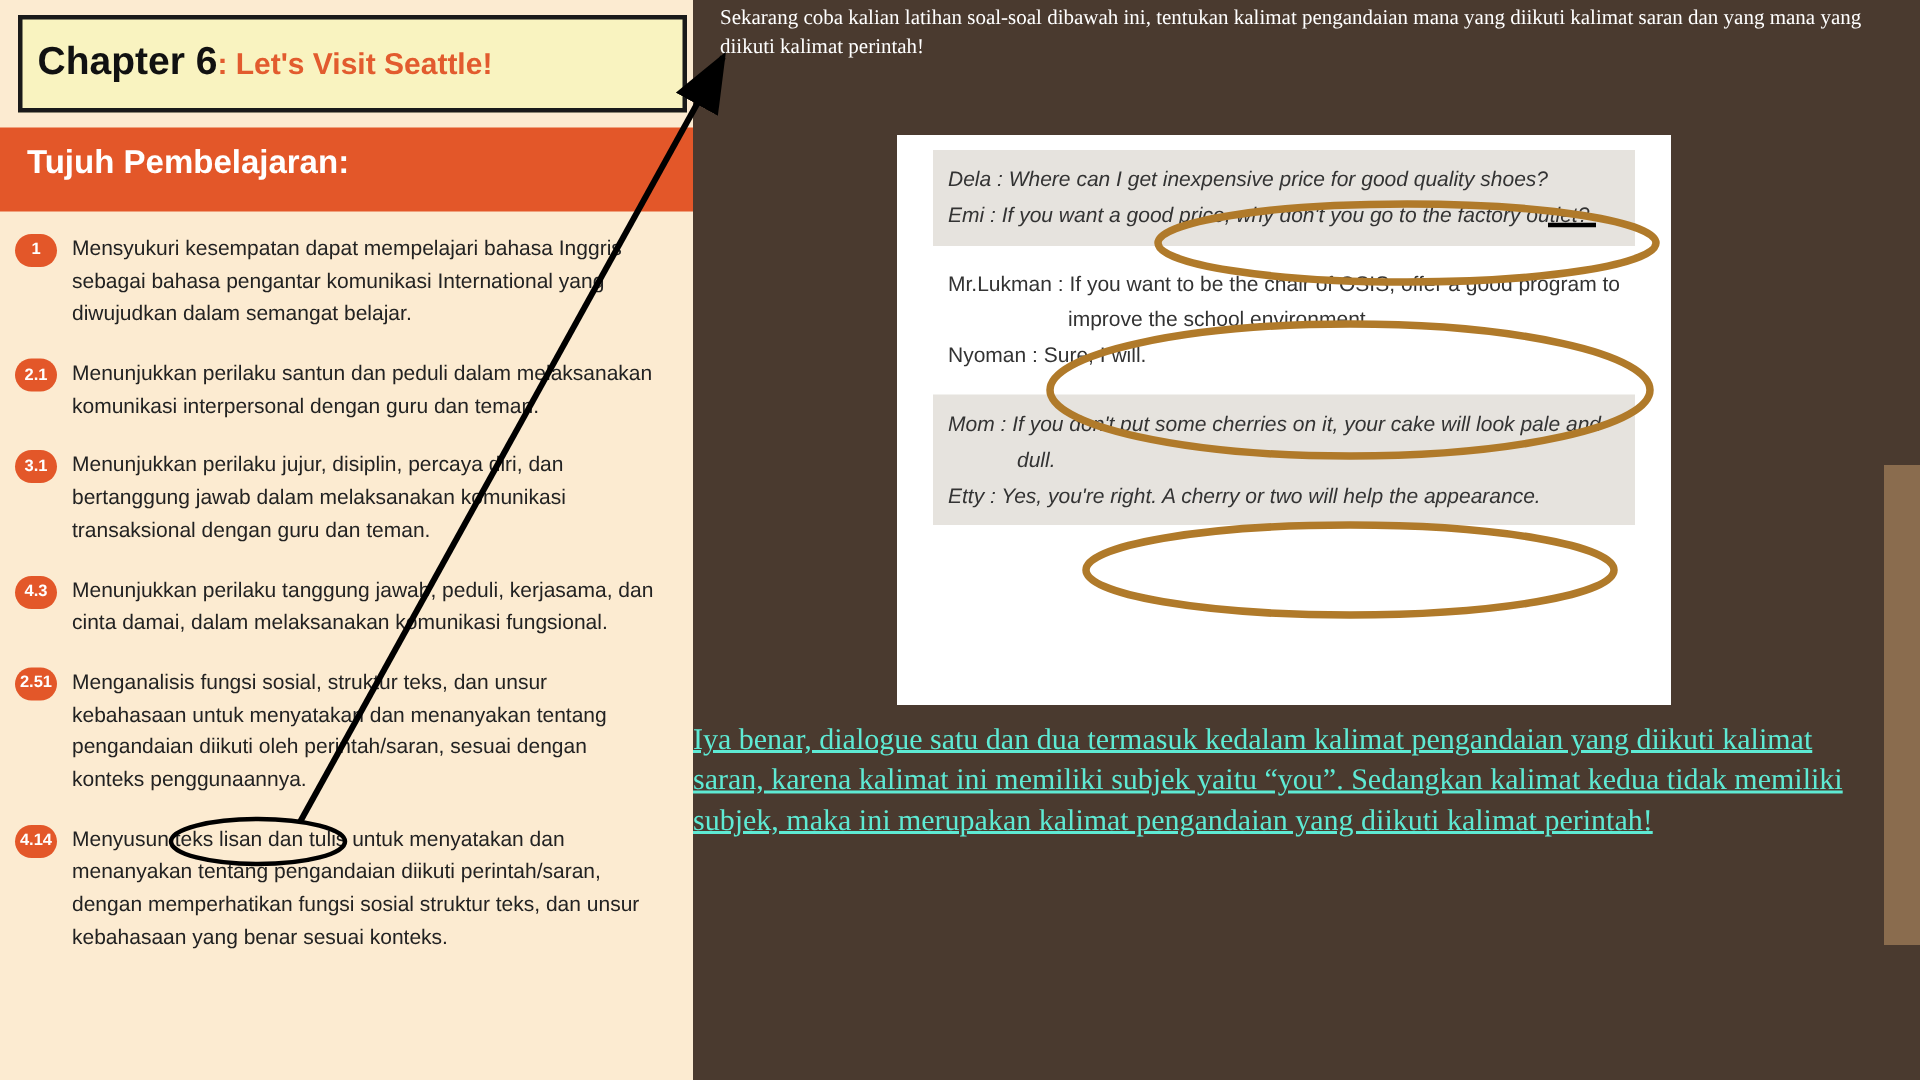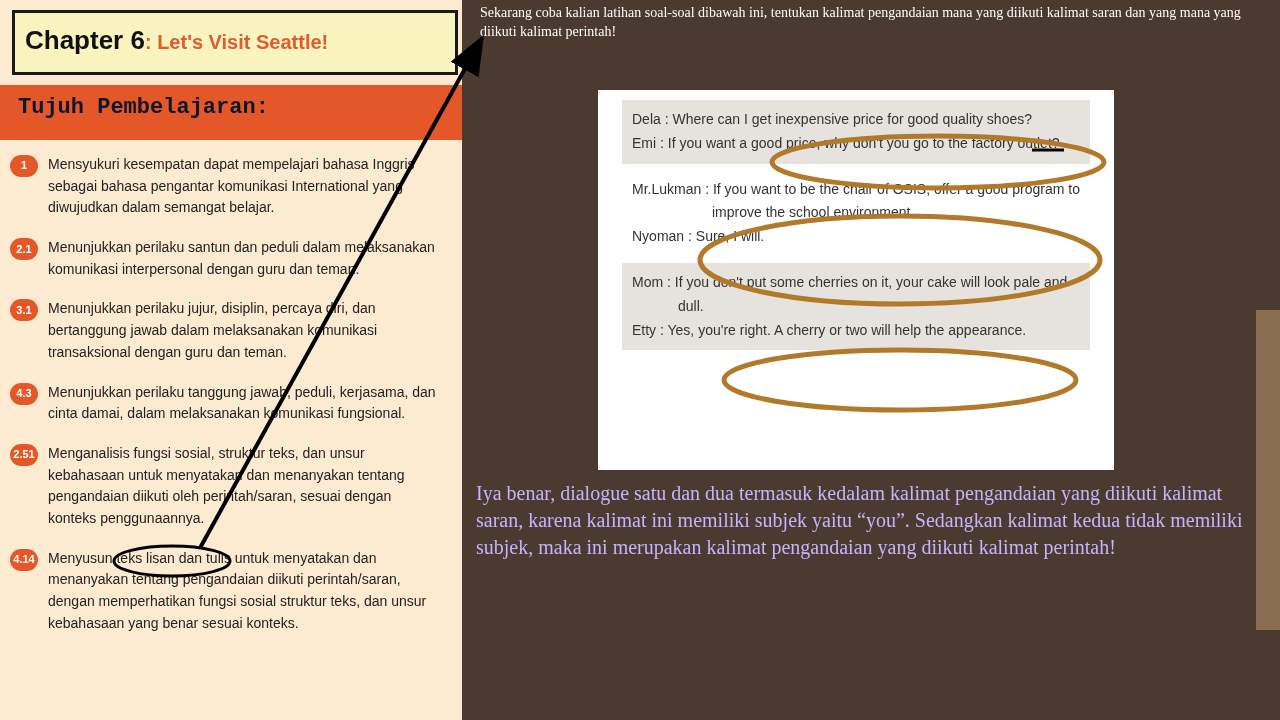--- a/index.html
+++ b/index.html
@@ -31,24 +31,23 @@
     color: #111;
     font-size: 26px;
   }
   .chapter-title .sub {
     color: #e25b2e;
     font-weight: bold;
     font-size: 20px;
   }
   .objectives-header {
     background: #e35729;
-    color: #0f172a;
+    color: #ffffff;
     padding: 10px 18px 14px 18px;
     margin-top: 10px;
-    font-family: Liberation Mono, monospace;
   }
   .objectives-header h2 {
     font-size: 22px;
     font-weight: bold;
     margin-bottom: 6px;
   }
   .objectives-header p {
     font-size: 14px;
   }
   .objectives-list {
@@ -99,39 +98,41 @@
     background: #fff;
   }
   .dlg-grey {
     background: #e6e3de;
     margin: 10px 24px;
     padding: 8px 10px;
     font-family: Arial, sans-serif;
     color: #333;
     font-size: 14px;
     line-height: 1.7;
+    font-style: italic;
   }
   .dlg-white {
     margin: 0 24px 10px 24px;
     padding: 4px 10px;
     font-family: Arial, sans-serif;
     color: #333;
     font-size: 14px;
     line-height: 1.7;
   }
 
   .bottom-text {
     position: absolute;
-    left: 476px;
+    left: 462px;
     top: 480px;
     width: 796px;
-    color: #c4b5fd;
+    color: #5eead4;
     font-family: "Times New Roman", serif;
     font-size: 20px;
     line-height: 1.35;
+    text-decoration: underline;
   }
 
   
   .accent-bar {
     position: absolute;
     right: 0;
     top: 310px;
     width: 24px;
     height: 320px;
     background: #8a6c4e;

